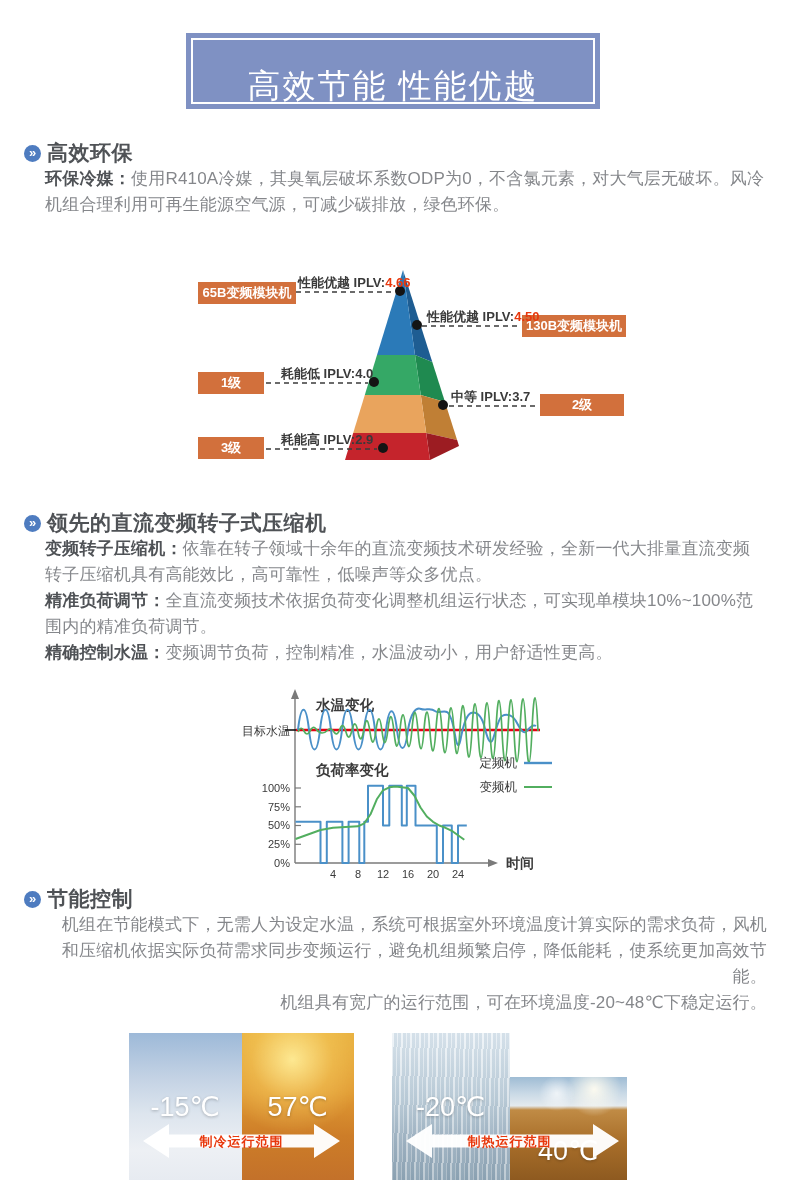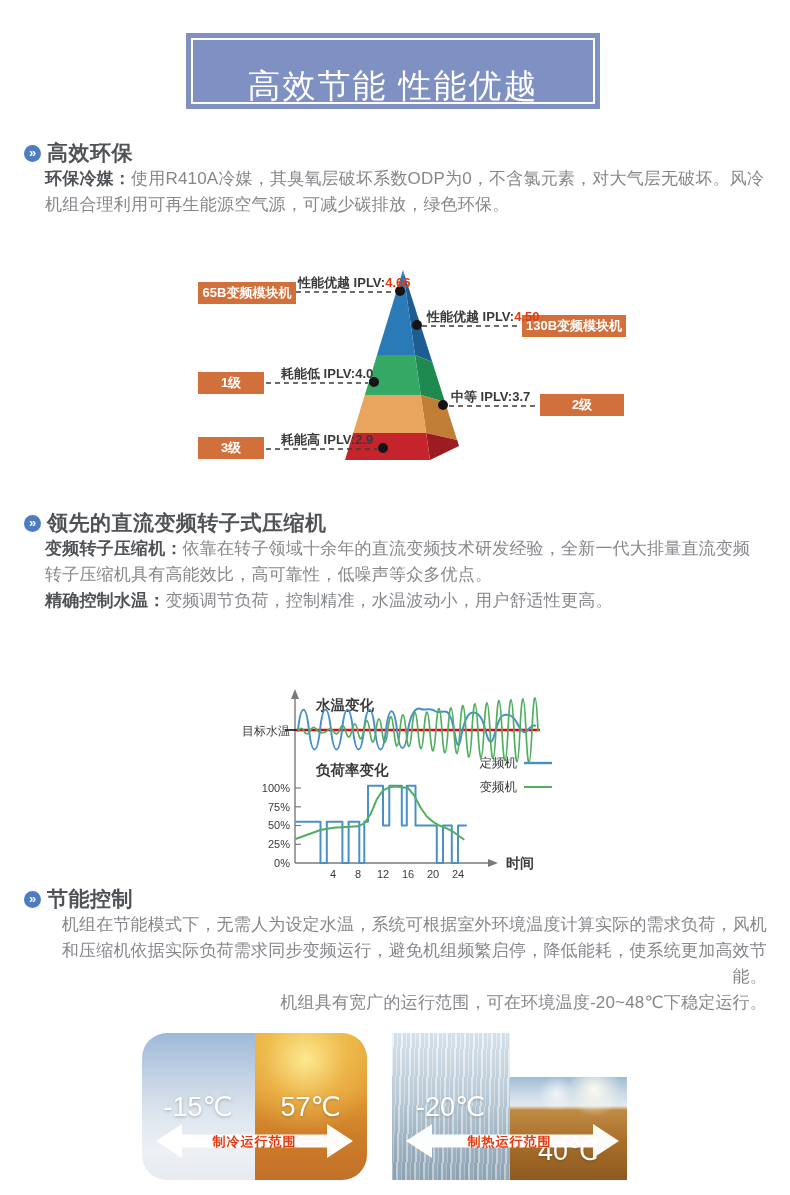--- a/index.html
+++ b/index.html
@@ -125,20 +125,21 @@
     <text x="131" y="184"><tspan>耗能高 IPLV:</tspan><tspan>2.9</tspan></text>
   </g>
 </svg>
 
 <div class="sec-head" style="top:509px;">
   <span class="chev">»</span>
   <h2>领先的直流变频转子式压缩机</h2>
 </div>
 <div class="para" style="top:536px;">
   <p><b>变频转子压缩机：</b><span>依靠在转子领域十余年的直流变频技术研发经验，全新一代大排量直流变频转子压缩机具有高能效比，高可靠性，低噪声等众多优点。</span></p>
+  <p><b>精准负荷调节：</b><span>全直流变频技术依据负荷变化调整机组运行状态，可实现单模块10%~100%范围内的精准负荷调节。</span></p>
   <p><b>精确控制水温：</b><span>变频调节负荷，控制精准，水温波动小，用户舒适性更高。</span></p>
 </div>
 
 <svg class="fig" style="left:240px;top:685px;" width="330" height="197" viewBox="0 0 330 197">
 
   <line x1="55" y1="10" x2="55" y2="178" stroke="#7a7a7a" stroke-width="1.4"></line>
   <polygon points="51,14 55,4 59,14" fill="#7a7a7a"></polygon>
 
   <text x="76" y="25" font-size="14.5" font-weight="bold" fill="#3a3a3a">水温变化</text>
   <text x="50" y="50" font-size="12" fill="#3a3a3a" text-anchor="end">目标水温</text>
@@ -198,21 +199,21 @@
 
 <div class="sec-head" style="top:885px;">
   <span class="chev">»</span>
   <h2>节能控制</h2>
 </div>
 <div class="para" style="top:912px;text-align:right;">
   <p><b></b><span>机组在节能模式下，无需人为设定水温，系统可根据室外环境温度计算实际的需求负荷，风机和压缩机依据实际负荷需求同步变频运行，避免机组频繁启停，降低能耗，使系统更加高效节能。</span></p>
   <p><b></b><span>机组具有宽广的运行范围，可在环境温度-20~48℃下稳定运行。</span></p>
 </div>
 
-<div class="card" style="left:142px;width:225px;border-radius:25px;">
+<div class="card" style="left:129px;width:225px;">
   <div class="half cool-left">
     <div class="temp">-15℃</div>
   </div>
   <div class="half cool-right">
     <div class="temp">57℃</div>
   </div>
   <svg class="arrow-svg" width="225" height="147" viewBox="0 0 225 147">
     <polygon points="14,108 40,91 40,101.5 185,101.5 185,91 211,108 185,125 185,114.5 40,114.5 40,125" fill="#ffffff" opacity="0.97"></polygon>
   </svg>
   <div class="range-label">制冷运行范围</div>

